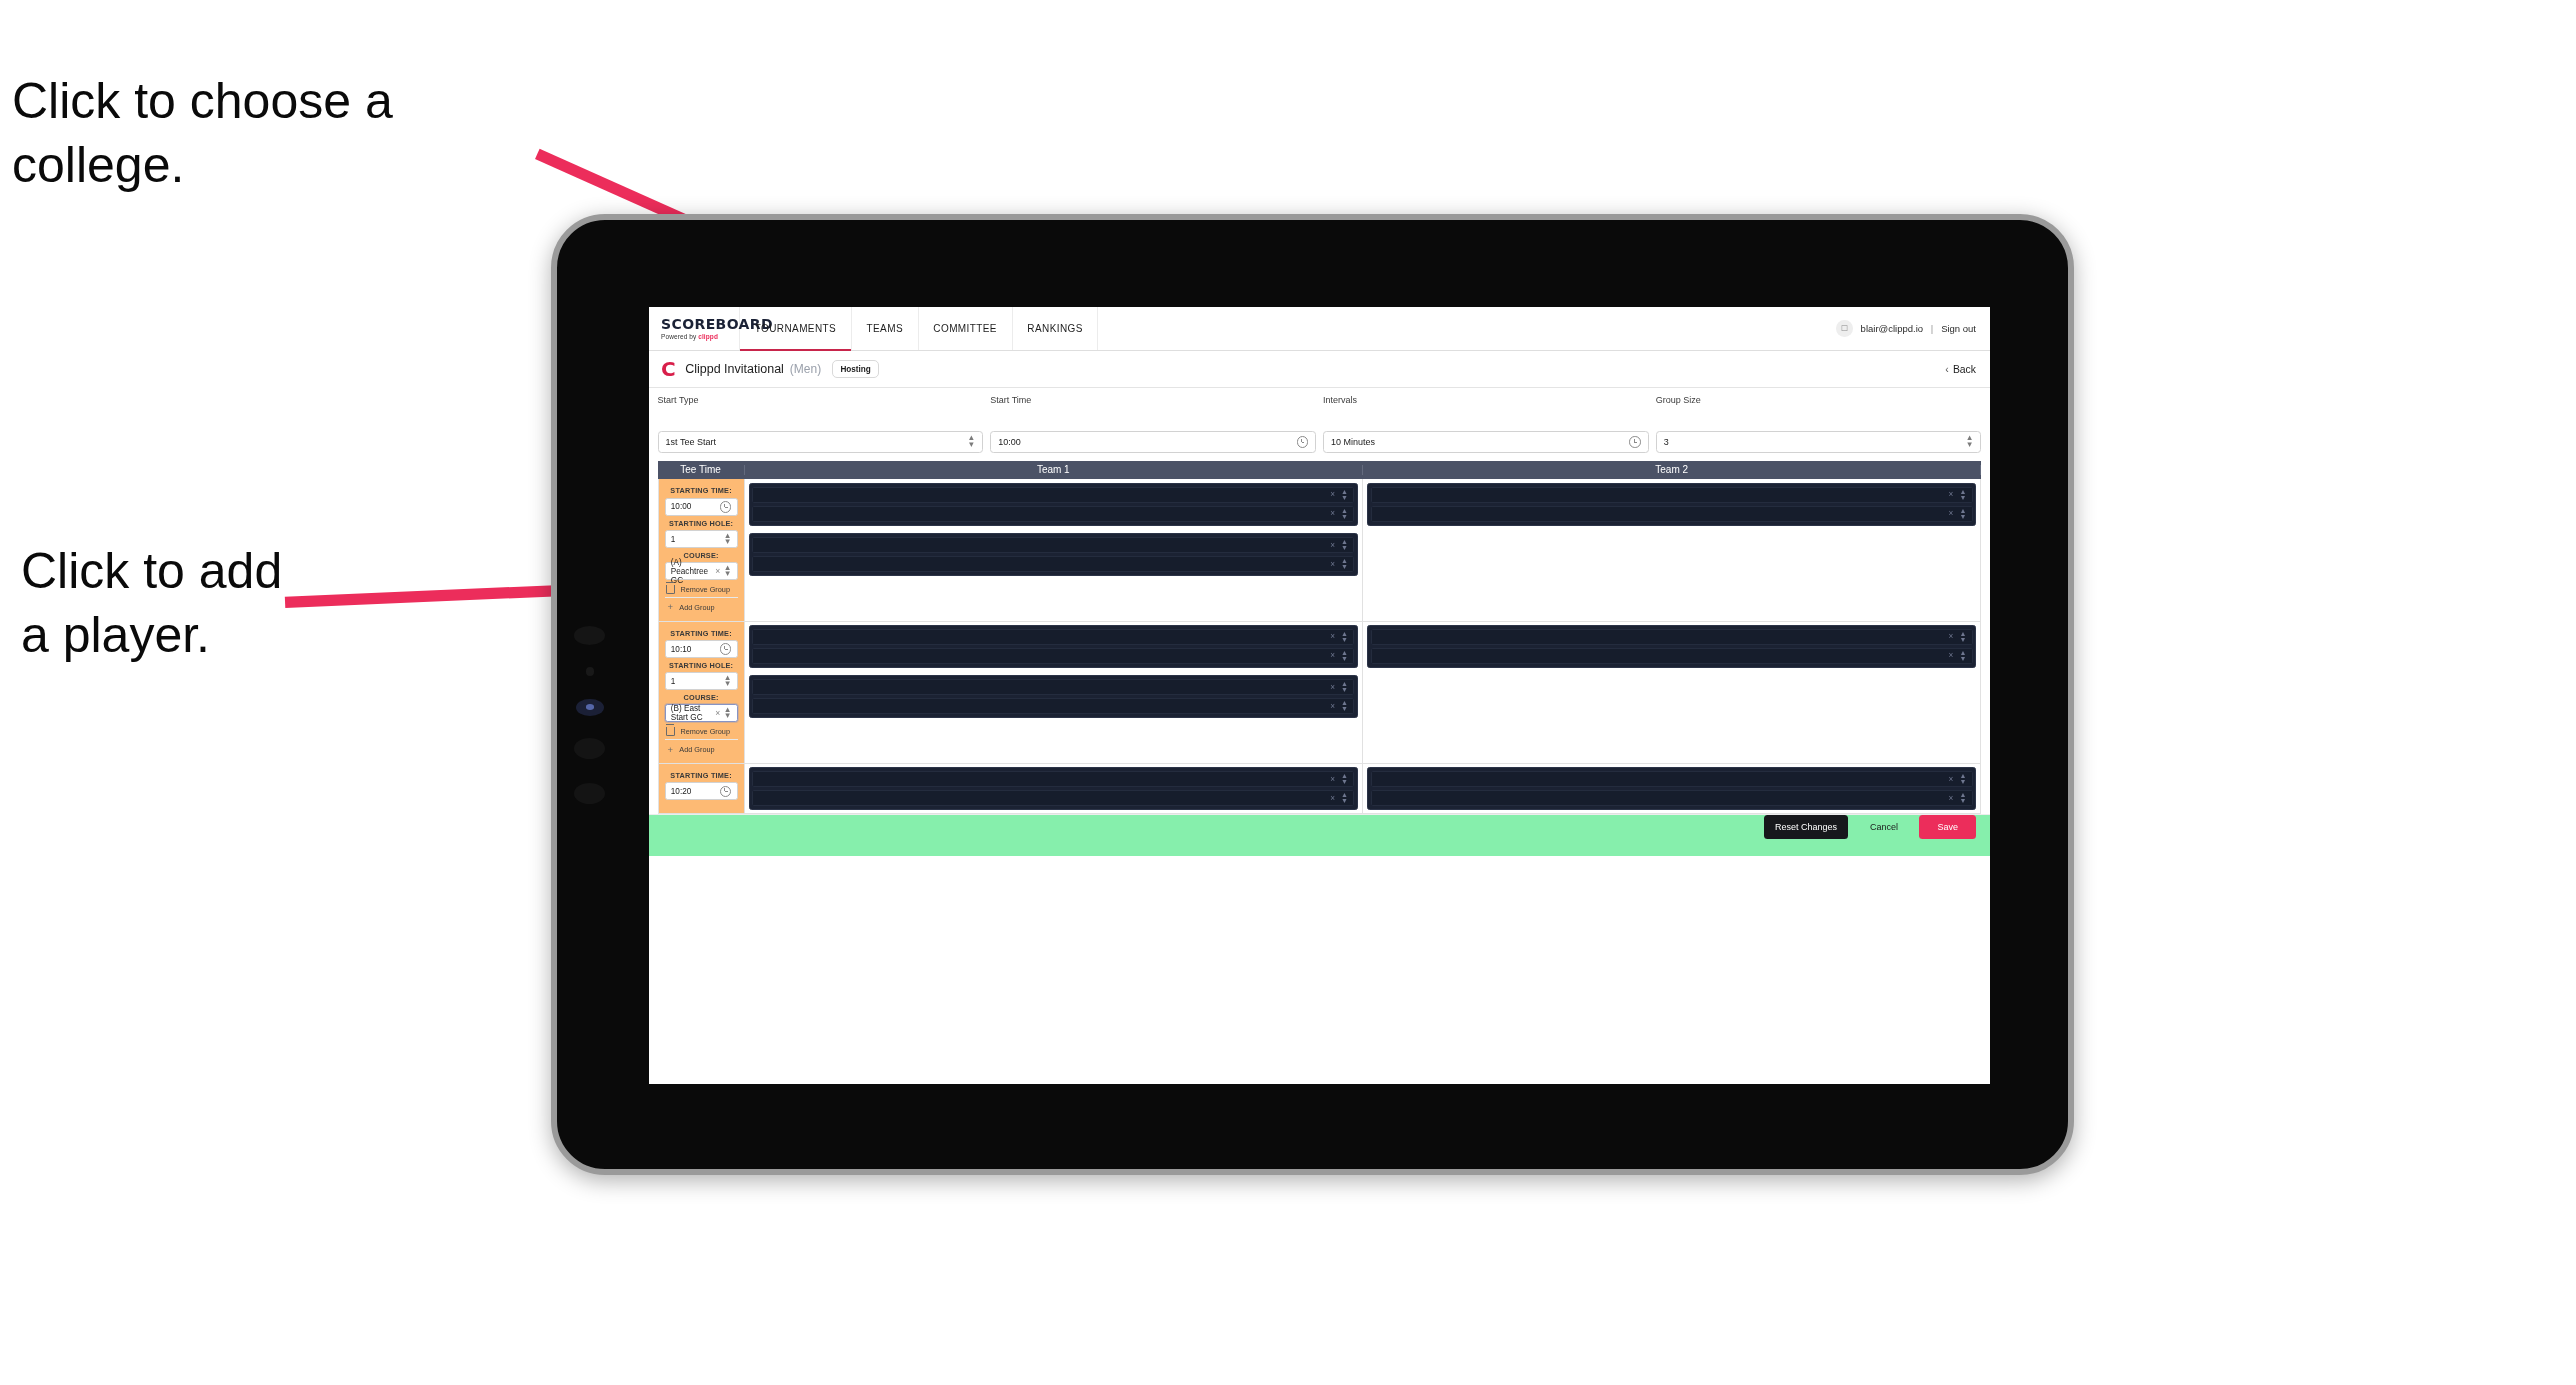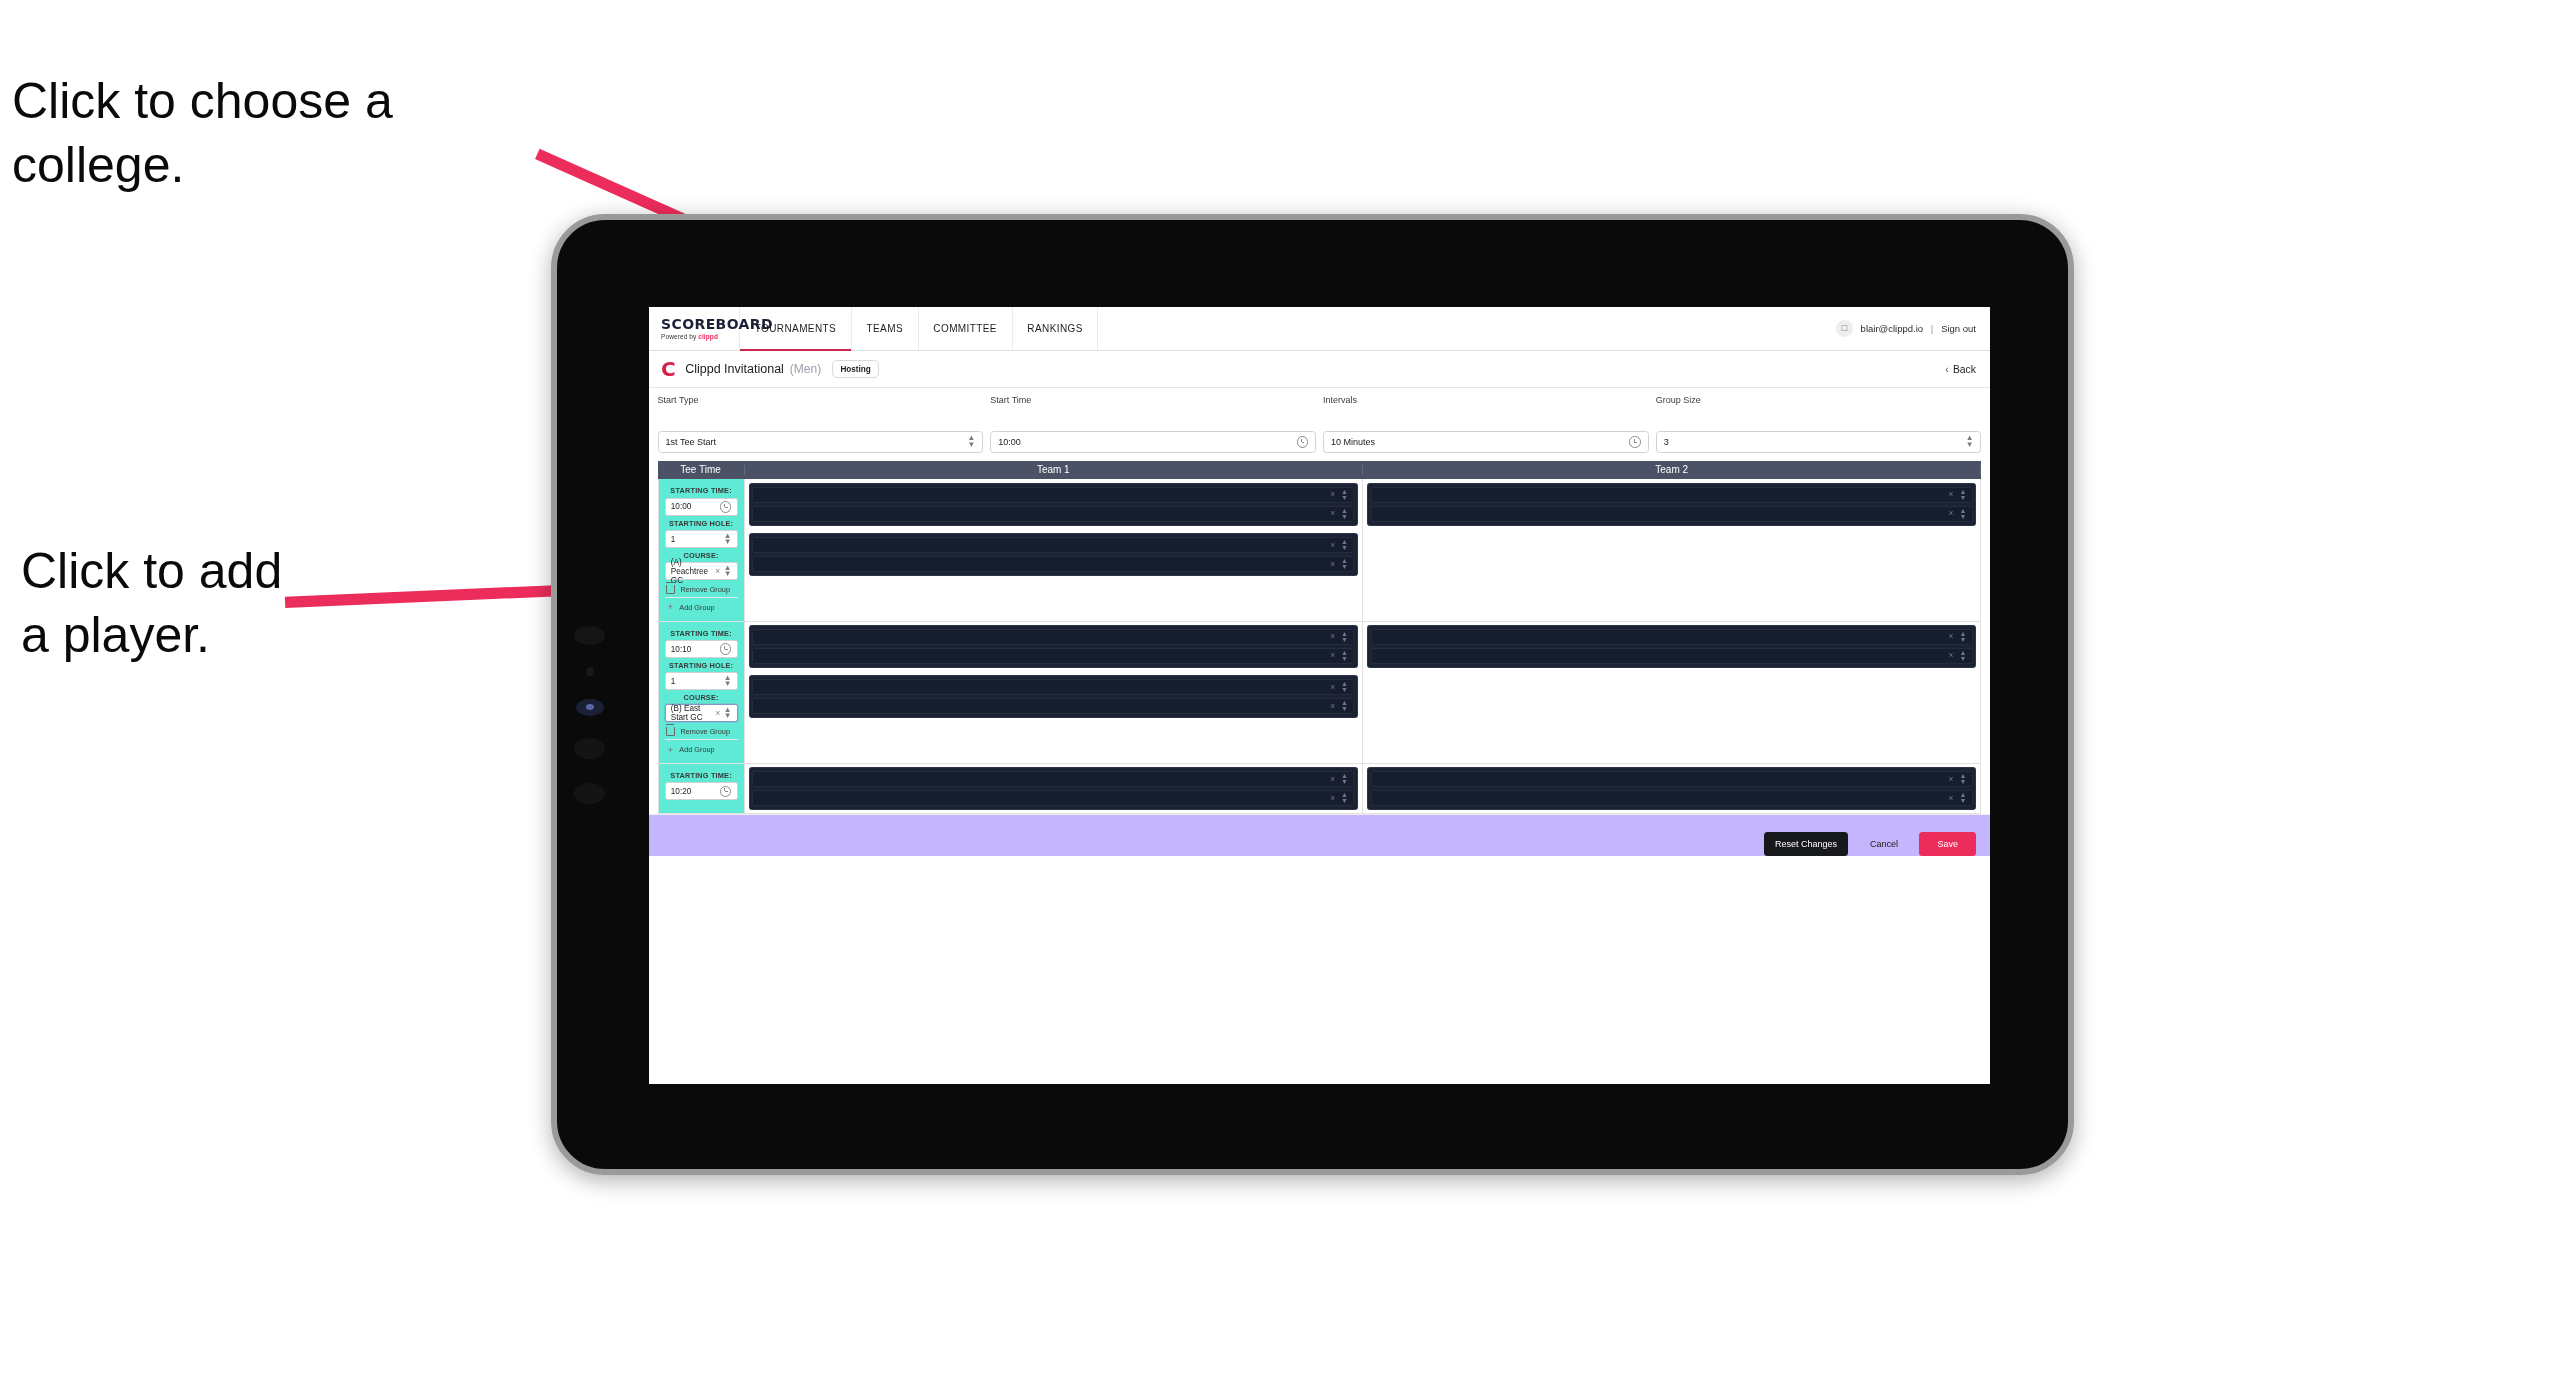--- a/index.html
+++ b/index.html
@@ -129,21 +129,21 @@
   #th-t2{flex:1;border-right:none;}
 
   #tbl-body{
     margin:0 8.6px;height:335px;overflow:hidden;
     border-left:0.9px solid #e1e1e1;border-right:0.9px solid #e1e1e1;
     background:#fff;position:relative;
   }
   .tee-row{display:flex;border-bottom:0.9px solid #e1e1e1;min-height:8.6px;}
   .tee-col{
     width:86px;box-sizing:border-box;border-right:0.9px solid #e1e1e1;
-    padding:4.3px 6px 5.2px 6px;background:#5eead4;
+    padding:4.3px 6px 5.2px 6px;background:#fdba74;
   }
   .tee-lab{font-size:7.3px;font-weight:700;color:#3a3a3a;text-align:center;letter-spacing:0.2px;margin:2.6px 0 2.6px;}
   .tee-input{
     height:18px;border:0.9px solid #d2d2d2;border-radius:2.6px;background:#fff;
     display:flex;align-items:center;padding:0 5.2px;font-size:8.2px;color:#1b1b1b;box-sizing:border-box;gap:3.5px;
   }
   .tee-input.focused{border-color:#8794c4;box-shadow:0 0 0 0.9px rgba(135,148,196,.35);}
   .tee-input .v{flex:1;}
   .x-icon{color:#8a8a8a;font-size:8.6px;cursor:pointer;}
   .grp-act{display:flex;align-items:center;gap:5.2px;font-size:7.3px;color:#3a3a3a;padding:4.3px 1.7px 3.5px;cursor:pointer;}
@@ -158,22 +158,22 @@
   .slot{
     height:16.4px;background:#161d2c;border:0.9px solid #242c3e;border-radius:1.7px;
     display:flex;align-items:center;padding:0 5.2px;box-sizing:border-box;
   }
   .slot-name{flex:1;}
   .slot-x{color:#6f7790;font-size:8.2px;margin-right:6px;cursor:pointer;}
   .slot-sp{color:#6f7790;font-size:7px;line-height:.85;text-align:center;cursor:pointer;}
 
   
   #footer{
-    height:41px;display:flex;align-items:flex-end;justify-content:flex-end;
-    gap:10.4px;padding-right:14px;background:#c4b5fd;border-top:0.9px solid #ededed;
+    height:41px;display:flex;align-items:flex-start;justify-content:flex-end;
+    gap:10.4px;padding-right:14px;background:#86efac;border-top:0.9px solid #ededed;
   }
   #btn-reset{background:#17181c;color:#fff;font-size:9px;border-radius:3.5px;padding:7px 11.2px;cursor:pointer;}
   #btn-cancel{color:#1c1c1c;font-size:9px;padding:7px 11.2px;cursor:pointer;}
   #btn-save{background:#ec2d5b;color:#fff;font-size:9px;border-radius:3.5px;padding:7px 18px;cursor:pointer;}
 </style>
 </head>
 <body>
 
 <div class="annot" id="annot-college">Click to choose a
 college.</div>

